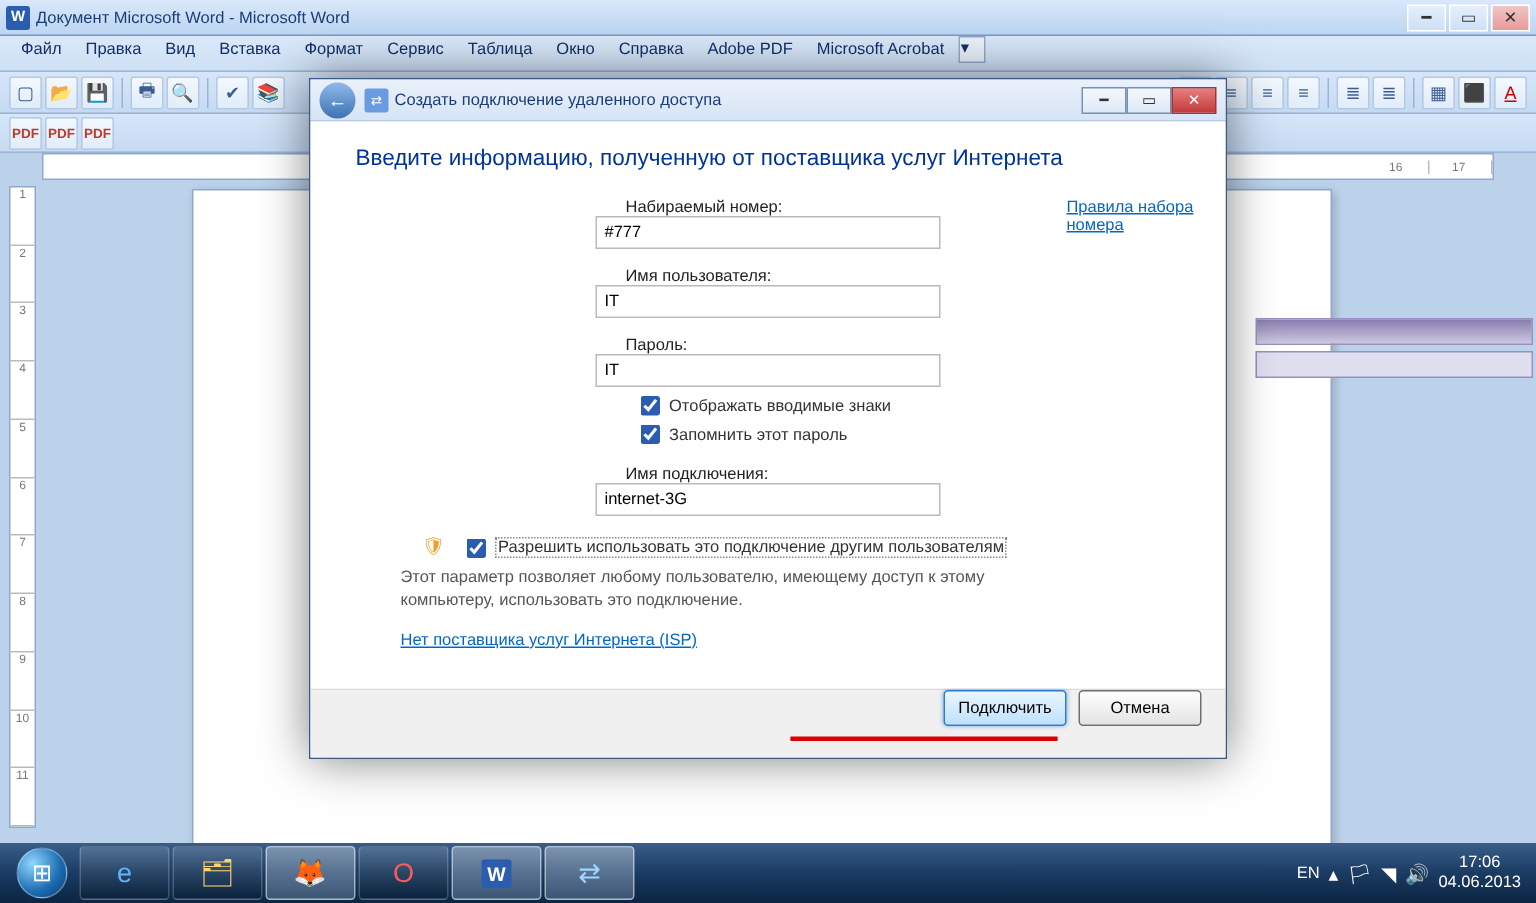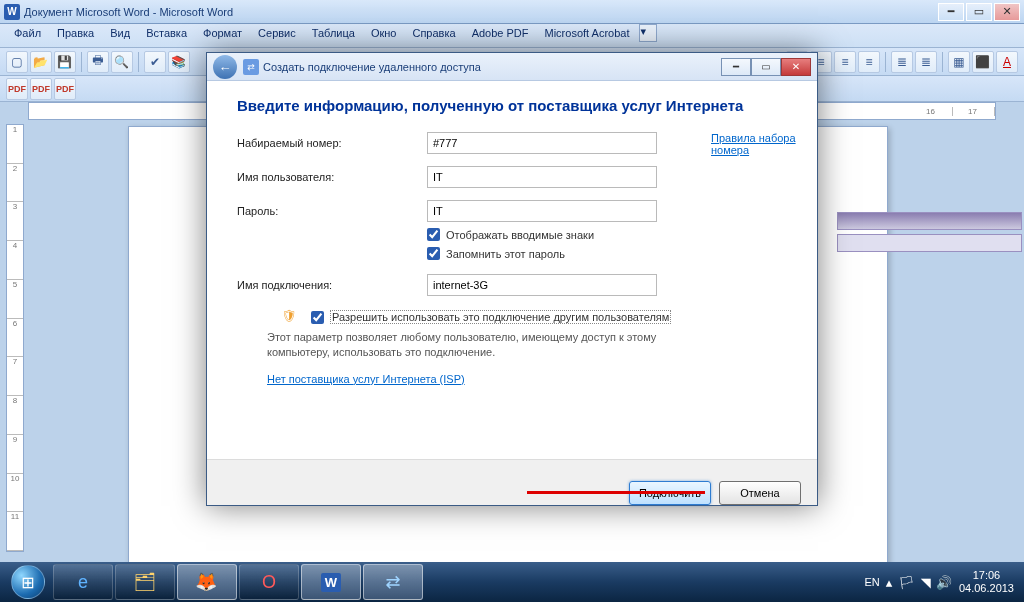--- a/index.html
+++ b/index.html
@@ -53,35 +53,35 @@
 .dialog { position: absolute; left: 206px; top: 52px; width: 612px; height: 454px; background: #f2f2f2; border: 1px solid #3b5b85; box-shadow: 0 0 30px rgba(0,0,0,0.5); display: flex; flex-direction: column; }
 .dlg-title { height: 28px; background: linear-gradient(#eaf1fb,#d7e4f5); border-bottom: 1px solid #b7c9e2; display: flex; align-items: center; padding: 0 6px; }
 .dlg-back { width: 24px; height: 24px; border-radius: 50%; background: linear-gradient(#8fb9e8,#3e72b3); display: flex; align-items: center; justify-content: center; color: #fff; font-size: 13px; margin-right: 6px; }
 .dlg-icon { width: 16px; height: 16px; background: #6a9be2; border-radius: 2px; margin-right: 4px; display: flex; align-items: center; justify-content: center; color: #fff; font-size: 9px; }
 .dlg-title-text { font-size: 11px; color: #1a3e78; }
 .dlg-ctrls { margin-left: auto; display: flex; gap: 0; }
 .dlg-ctl { width: 30px; height: 18px; border: 1px solid #7791b4; background: linear-gradient(#f4f8fd,#dde9f7); display: flex; align-items: center; justify-content: center; font-size: 10px; color: #333; }
 .dlg-ctl.close { background: linear-gradient(#e77e7e,#c43a3a); color: #fff; border-color: #9e3737; }
 
 .dlg-body { flex: 1; padding: 16px 30px 14px 30px; background: #fff; font-size: 11px; color: #333; position: relative; }
-.dlg-heading { color: #003399; font-size: 15px; margin-bottom: 18px; font-weight: bold; }
-.frow { display: flex; align-items: center; margin-bottom: 12px; position: relative; }
+.dlg-heading { color: #003399; font-size: 15px; margin-bottom: 18px; }
+.frow { display: flex; align-items: center; margin-bottom: 12px; position: relative; flex-direction: column; }
 .flabel { width: 190px; color: #222; }
 .finput { width: 230px; height: 22px; border: 1px solid #bababa; padding: 0 5px; font-size: 11px; }
 .fcheck-row { margin-left: 190px; margin-bottom: 6px; display: flex; align-items: flex-end; gap: 6px; }
 .fcheck-row.block { margin-left: 44px; margin-top: 10px; }
 .shield { width: 16px; height: 16px; margin-right: 8px; display: inline-flex; align-items: center; justify-content: center; font-size: 12px; color: #f0a030; }
 .fchk { width: 13px; height: 13px; accent-color: #2a5db0; }
 .flink { color: #0066cc; text-decoration: underline; font-size: 11px; cursor: pointer; }
 .flink.rules { position: absolute; left: 446px; top: 0; width: 110px; margin-left: 28px; }
 .helptext { margin-left: 30px; color: #555; line-height: 1.4; max-width: 440px; margin-top: 2px; font-size: 11px; }
 .dashed { border: 1px dotted #888; padding: 0 1px; }
 .ispl { margin-top: 12px; margin-left: 30px; }
 
-.dlg-footer { height: 46px; background: #f0f0f0; border-top: 1px solid #dcdcdc; display: flex; align-items: flex-end; justify-content: flex-end; padding: 0 16px; gap: 8px; }
+.dlg-footer { height: 46px; background: #f0f0f0; border-top: 1px solid #dcdcdc; display: flex; align-items: flex-start; justify-content: flex-end; padding: 0 16px; gap: 8px; }
 .dlg-btn { min-width: 82px; height: 24px; border: 1px solid #707070; border-radius: 3px; background: linear-gradient(#fff,#e3e3e3); font-size: 11px; cursor: pointer; }
 .dlg-btn.primary { border-color: #2e7cd1; background: linear-gradient(#eaf6ff,#bee1ff); box-shadow: 0 0 3px rgba(46,124,209,0.6); }
 .red-underline { position: absolute; bottom: 12px; right: 112px; width: 178px; height: 2px; background: #d00; box-shadow: 0 1px 0 #d00; }
 
 .overlay-blur { position: absolute; left: 250px; top: 55px; width: 560px; height: 24px; background: rgba(180,200,230,0.4); filter: blur(2px); pointer-events: none; }
 .r-col { position: absolute; top: 110px; right: 2px; width: 185px; }
 .r-col .bar { height: 18px; margin-bottom: 4px; background: linear-gradient(#8a7db0,#ccc9df); border: 1px solid #9a90c0; }
 </style>
 </head>
 <body>

